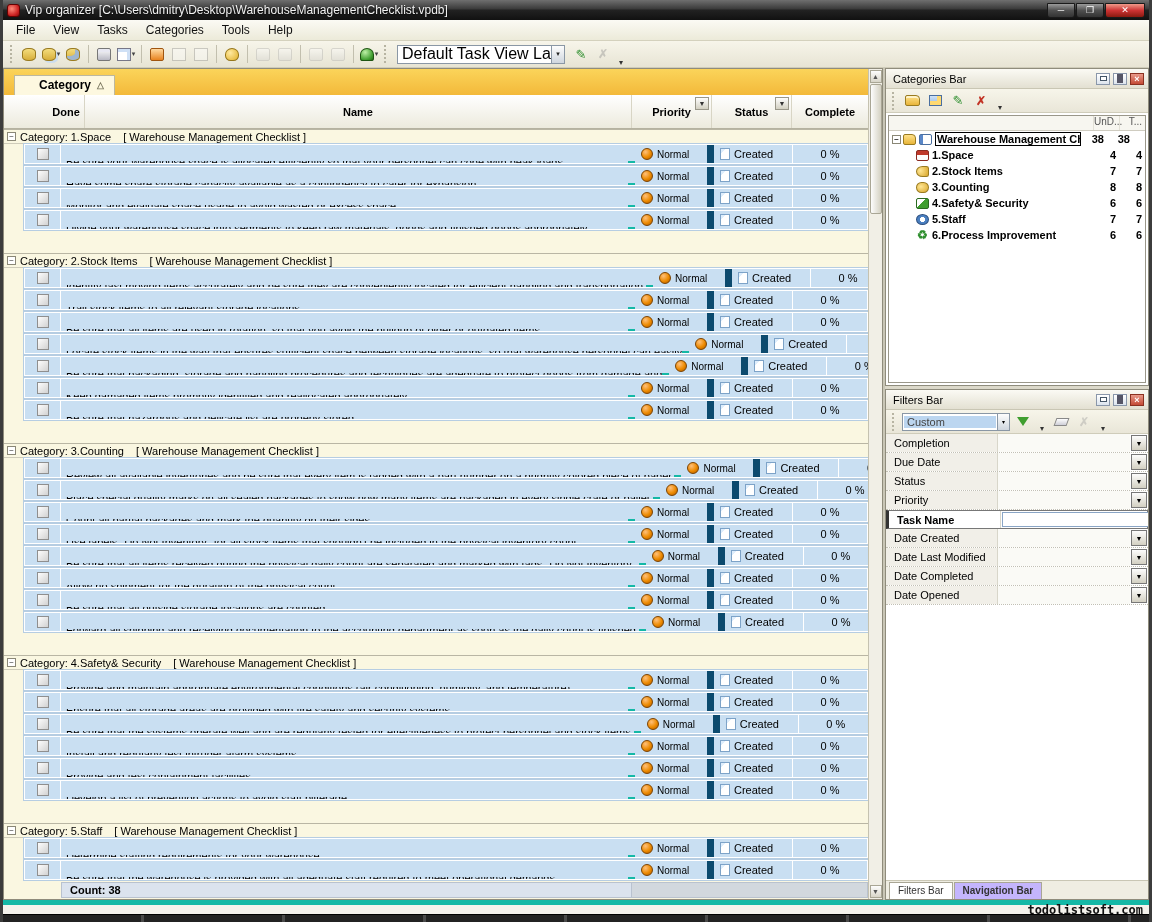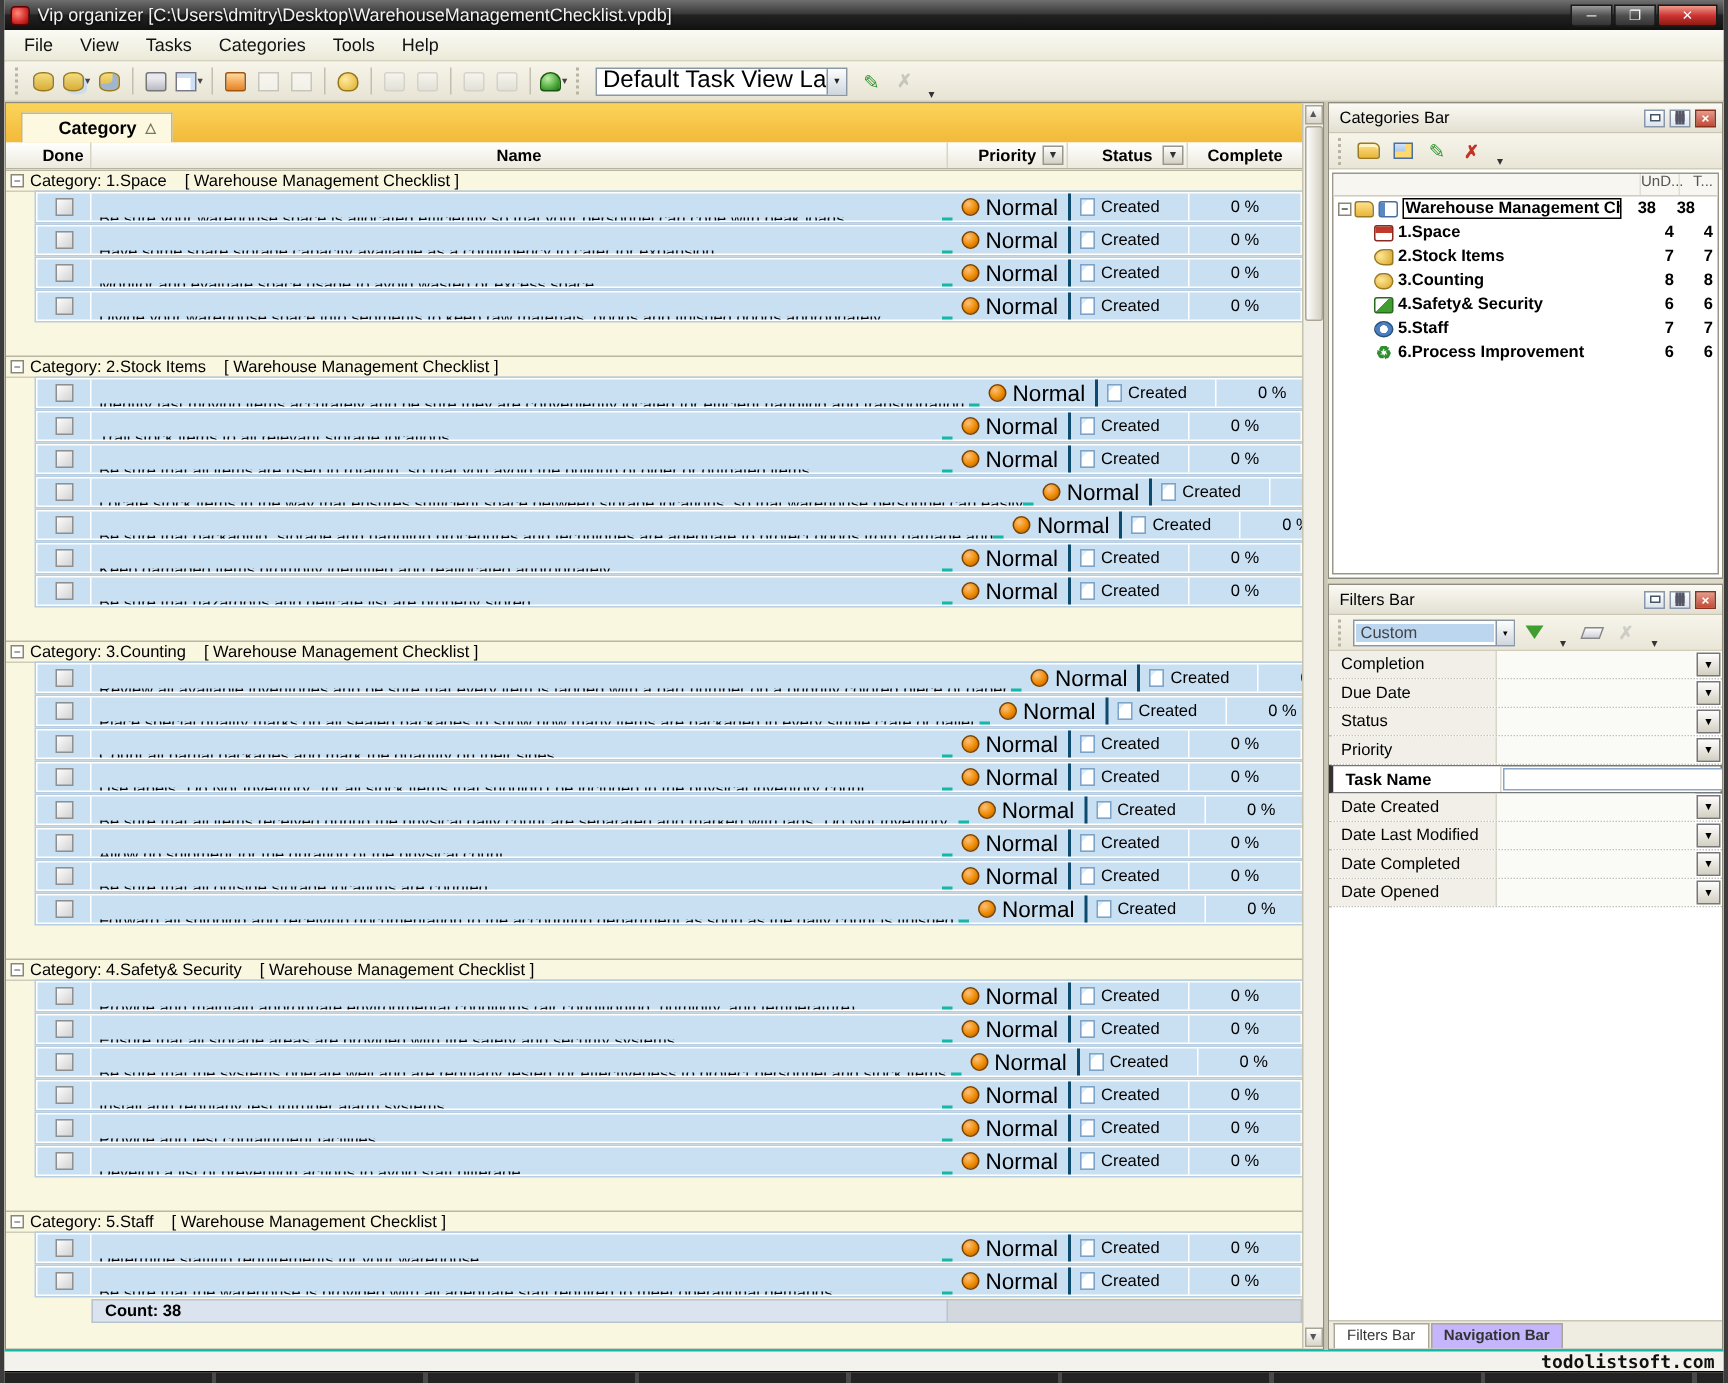--- a/index.html
+++ b/index.html
@@ -43,21 +43,21 @@
 
   
   .main { flex:1; display:flex; overflow:hidden; background:#dcd9ca; }
   .grid-wrap { width:880px; flex:0 0 auto; display:flex; border:1px solid #8f8c7c; background:#faf7e1; }
   .grid-content { flex:1; display:flex; flex-direction:column; overflow:hidden; }
 
   .groupbar { height:26px; background:linear-gradient(#fbd45a,#f3b93a); display:flex; align-items:flex-end; padding:3px 0 0 10px; flex:0 0 auto; }
   .group-tab { background:#fdf8e0; border:1px solid #bcb89f; border-bottom:none; font-size:12px; font-weight:bold; padding:2px 10px 3px 24px; display:flex; align-items:center; gap:6px; }
   .group-tab .sort { font-size:9px; color:#7c7860; }
 
-  .grid-header { height:18px; display:flex; background:linear-gradient(#ffffff,#eceadd); border-bottom:1px solid #b5b2a0; flex:0 0 auto; font-size:11px; font-weight:bold; }
+  .grid-header { height:34px; display:flex; background:linear-gradient(#ffffff,#eceadd); border-bottom:1px solid #b5b2a0; flex:0 0 auto; font-size:11px; font-weight:bold;padding-left:24px; }
   .gh { display:flex; align-items:center; justify-content:center; border-right:1px solid #d8d5c5; position:relative; }
   .gh.f-indent { width:20px; border-right:none; }
   .gh.f-done { width:37px; }
   .gh.f-name { flex:1; }
   .gh.f-prio, .gh.f-stat { width:80px; }
   .gh.f-comp { width:76px; border-right:none; }
   .hfilter { position:absolute; right:2px; top:2px; width:14px; height:13px; background:linear-gradient(#fdfdfd,#d3d0c2); border:1px solid #9a978a; font-size:7px; font-weight:normal; display:flex; align-items:center; justify-content:center; color:#333; }
 
   .grid-body { flex:1; overflow:hidden; background:#faf7e1; }
   .group-header { height:15px; display:flex; align-items:center; background:#faf7e1; border-top:1px solid #b9b6a4; border-bottom:1px solid #cfccba; font-size:11px; padding-left:3px; gap:4px; }
@@ -65,21 +65,21 @@
   .group-label { white-space:nowrap; }
   .group-project { white-space:nowrap; margin-left:8px; }
   .group-gap { height:21px; background:#faf7e1; }
 
   .task-row { height:22px; display:flex; padding-bottom:2px; }
   .row-cells { flex:1; display:flex; background:#c9dff2; border:1px solid #ffffff; outline:1px solid #b6cde2; }
   .c-indent { width:20px; background:#faf7e1; flex:0 0 auto; }
   .c-done { width:36px; display:flex; align-items:center; justify-content:center; border-right:1px solid #fff; flex:0 0 auto; }
   .checkbox { width:12px; height:12px; background:linear-gradient(135deg,#fdfdfd,#d2d2d2); border:1px solid #8f8f8f; }
   .c-name { flex:1; display:flex; align-items:center; font-size:11px; padding-left:5px; overflow:hidden; white-space:nowrap; border-right:7px solid #14b8a6;margin-top:16px; }
-  .c-prio { width:79px; display:flex; align-items:center; gap:4px; padding-left:6px; font-size:15px; border-right:2px solid #0c4a6e; flex:0 0 auto; }
+  .c-prio { width:79px; display:flex; align-items:center; gap:4px; padding-left:6px; font-size:10px; border-right:7px solid #0c4a6e; flex:0 0 auto; }
   .c-stat { width:79px; display:flex; align-items:center; gap:4px; padding-left:6px; font-size:11px; border-right:1px solid #fff; flex:0 0 auto; }
   .c-comp { width:74px; display:flex; align-items:center; justify-content:center; font-size:11px; flex:0 0 auto; }
   .priority-normal-icon { width:12px; height:12px; border-radius:50%; background:radial-gradient(circle at 35% 30%, #ffc07a,#ed8a00 55%, #a85800); border:1px solid #7c4200; flex:0 0 auto; }
   .status-created-icon { width:10px; height:12px; background:linear-gradient(135deg,#dfeefc 0 3px,#ffffff 3px); border:1px solid #7da3c8; flex:0 0 auto; }
 
   .grid-footer { height:16px; display:flex; font-size:11px; font-weight:bold; }
   .gf-left { width:57px; background:#faf7e1; flex:0 0 auto; }
   .gf-count { width:571px; background:#dbe3ee; border:1px solid #b9c2cf; display:flex; align-items:center; padding-left:8px; flex:0 0 auto; }
   .gf-right { flex:1; background:#d2d8de; border:1px solid #b9c2cf; border-left:none; }
 
@@ -142,21 +142,21 @@
   .f-arrow { width:16px; background:linear-gradient(#fdfdfd,#d3d0c2); border:1px solid #777; font-size:7px; display:flex; align-items:center; justify-content:center; margin:1px; flex:0 0 auto; }
   .filter-row.active { border:1px solid #777; border-left:3px solid #333; background:#fff; }
   .filter-row.active .f-label { background:#fff; font-weight:bold; }
   .filter-row.active input { flex:1; border:1px solid #8aa5c5; margin:1px; font-size:11px; padding:0 3px; font-family:"Liberation Sans", sans-serif; }
   .panel-fill { flex:1; background:#fff; }
   .panel-tabs { height:19px; display:flex; align-items:flex-end; background:#efede2; border-top:1px solid #c9c6b4; padding-left:3px; gap:1px; flex:0 0 auto; }
   .ptab { font-size:10px; padding:2px 8px 3px; border:1px solid #a9a695; border-bottom:none; background:#c4b5fd; color:#333;font-weight:bold; }
   .ptab.active { background:#fff; font-weight:normal; }
 
   
-  .bottombar { height:14px; background:#f4f2ec; border-top:1px solid #14b8a6; display:flex; align-items:center; justify-content:flex-end; padding-right:6px; flex:0 0 auto; }
+  .bottombar { height:14px; background:#f4f2ec; border-top:5px solid #14b8a6; display:flex; align-items:center; justify-content:flex-end; padding-right:6px; flex:0 0 auto; }
   .site { font-family:"DejaVu Sans Mono", monospace; font-weight:bold; font-size:12px; color:#111; line-height:12px; }
   .taskbar { height:8px; background:repeating-linear-gradient(90deg,#232323 0 138px,#4a4a4a 138px 141px); border-top:1px solid #000; flex:0 0 auto; }
 </style>
 </head>
 <body>
 
 <div class="window">
 
   <div class="titlebar">
     <span class="app-icon"></span>

